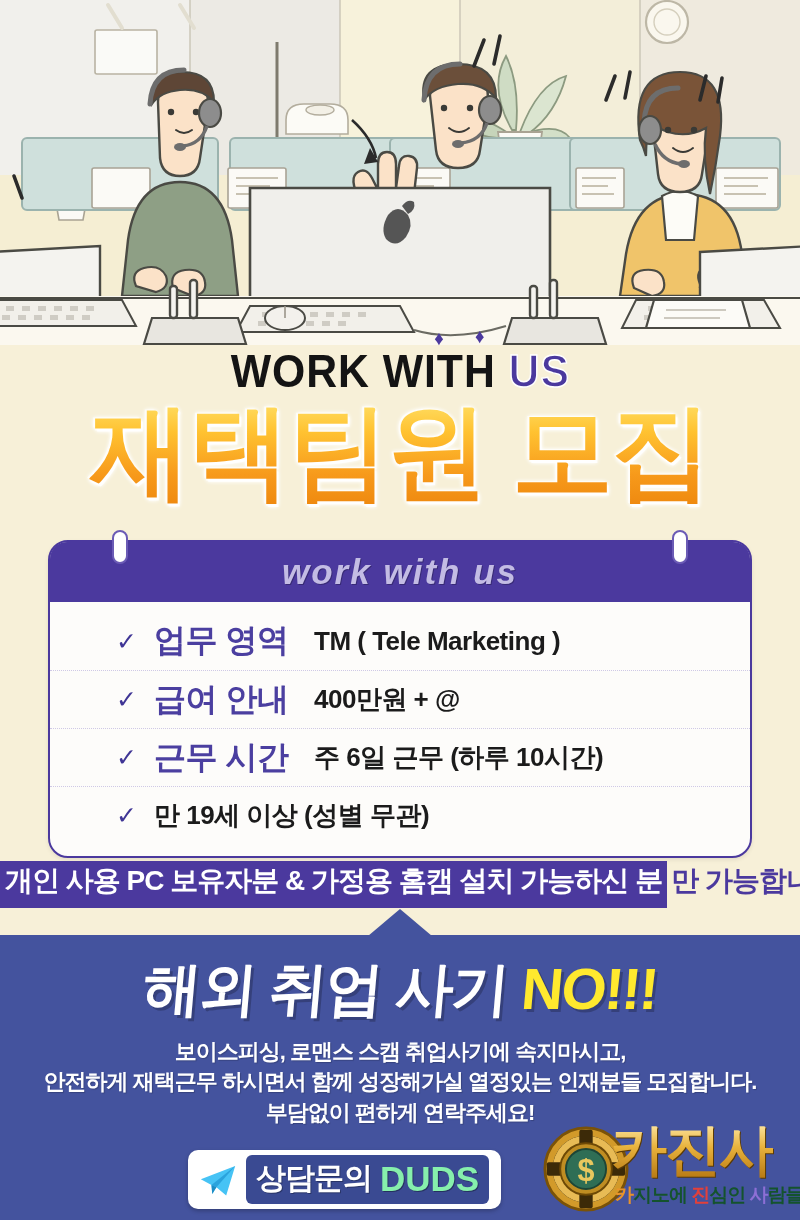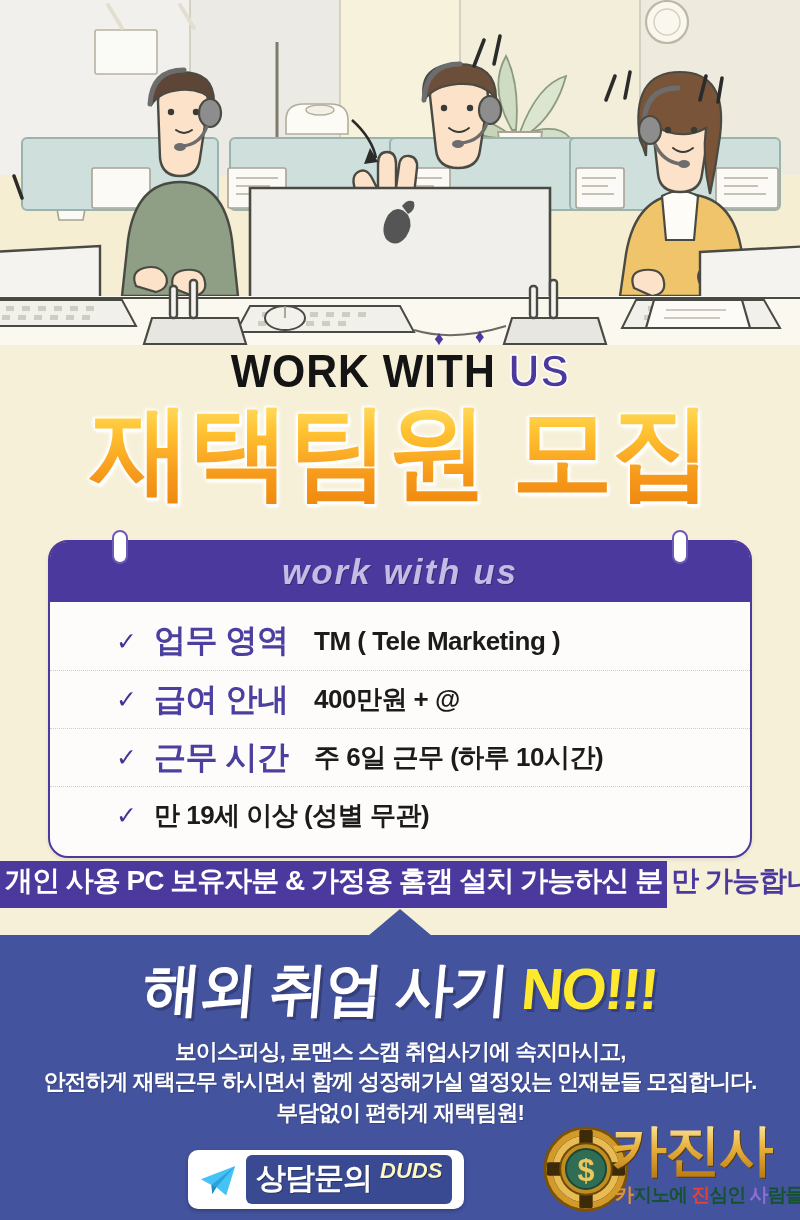--- a/index.html
+++ b/index.html
@@ -109,26 +109,26 @@
   
   .contact {
     position:absolute; left:188px; top:1150px;
     display:flex; align-items:center;
     background:#ffffff; border-radius:10px; padding:5px 12px 5px 10px;
     box-shadow:0 2px 4px rgba(0,0,0,.25);
   }
   .tg { width:40px; height:36px; margin-right:8px; }
   .contact-in {
     background:#3a4a92; border-radius:6px; padding:3px 10px 5px 10px;
-    display:flex; align-items:flex-start; gap:8px;
+    display:flex; align-items:center; gap:8px;
   }
   .contact-ko { color:#fff; font-size:30px; font-weight:bold; letter-spacing:-1px;
                 text-shadow:1px 1px 0 rgba(0,0,0,.3); }
-  .contact-id { color:#fef9c3; font-size:22px; font-weight:bold; letter-spacing:0px;
-                text-shadow:1px 1px 0 rgba(0,0,0,.35);font-style:italic; }
+  .contact-id { color:#86efac; font-size:35px; font-weight:bold; letter-spacing:0px;
+                text-shadow:1px 1px 0 rgba(0,0,0,.35); }
 
   
   .wm { position:absolute; left:543px; top:1118px; width:257px; height:102px; }
   .wm-chip { position:absolute; left:0; top:8px; width:86px; height:86px; }
   .wm-title {
     position:absolute; left:68px; top:4px;
     font-size:56px; font-weight:bold; letter-spacing:-2px; line-height:1;
     background:linear-gradient(180deg,#ffe9a8 0%,#e8b23c 45%,#b87a14 100%);
     -webkit-background-clip:text; background-clip:text; color:transparent;
     -webkit-text-fill-color:transparent;
@@ -424,21 +424,21 @@
   </div>
 
   <div class="navy">
     <div class="arrow"></div>
     <div class="navy-head">
       <span>해외 취업 사기 </span><span class="no">NO!!!</span>
     </div>
     <div class="navy-body">
       <p>보이스피싱, 로맨스 스캠 취업사기에 속지마시고,</p>
       <p>안전하게 재택근무 하시면서 함께 성장해가실 열정있는 인재분들 모집합니다.</p>
-      <p>부담없이 편하게 재택팀원!</p>
+      <p>부담없이 편하게 연락주세요!</p>
     </div>
   </div>
 
   <div class="contact">
     <svg class="tg" viewBox="0 0 48 44">
       <path d="M3 21 L45 5 L34 41 L22 31 L17 39 L16 28 Z" fill="#46c3f5"></path>
       <path d="M16 28 L45 5 L22 31 Z" fill="#2aa3dd"></path>
       <path d="M17 39 L22 31 L16 28 Z" fill="#1d8cc4"></path>
     </svg>
     <div class="contact-in">

